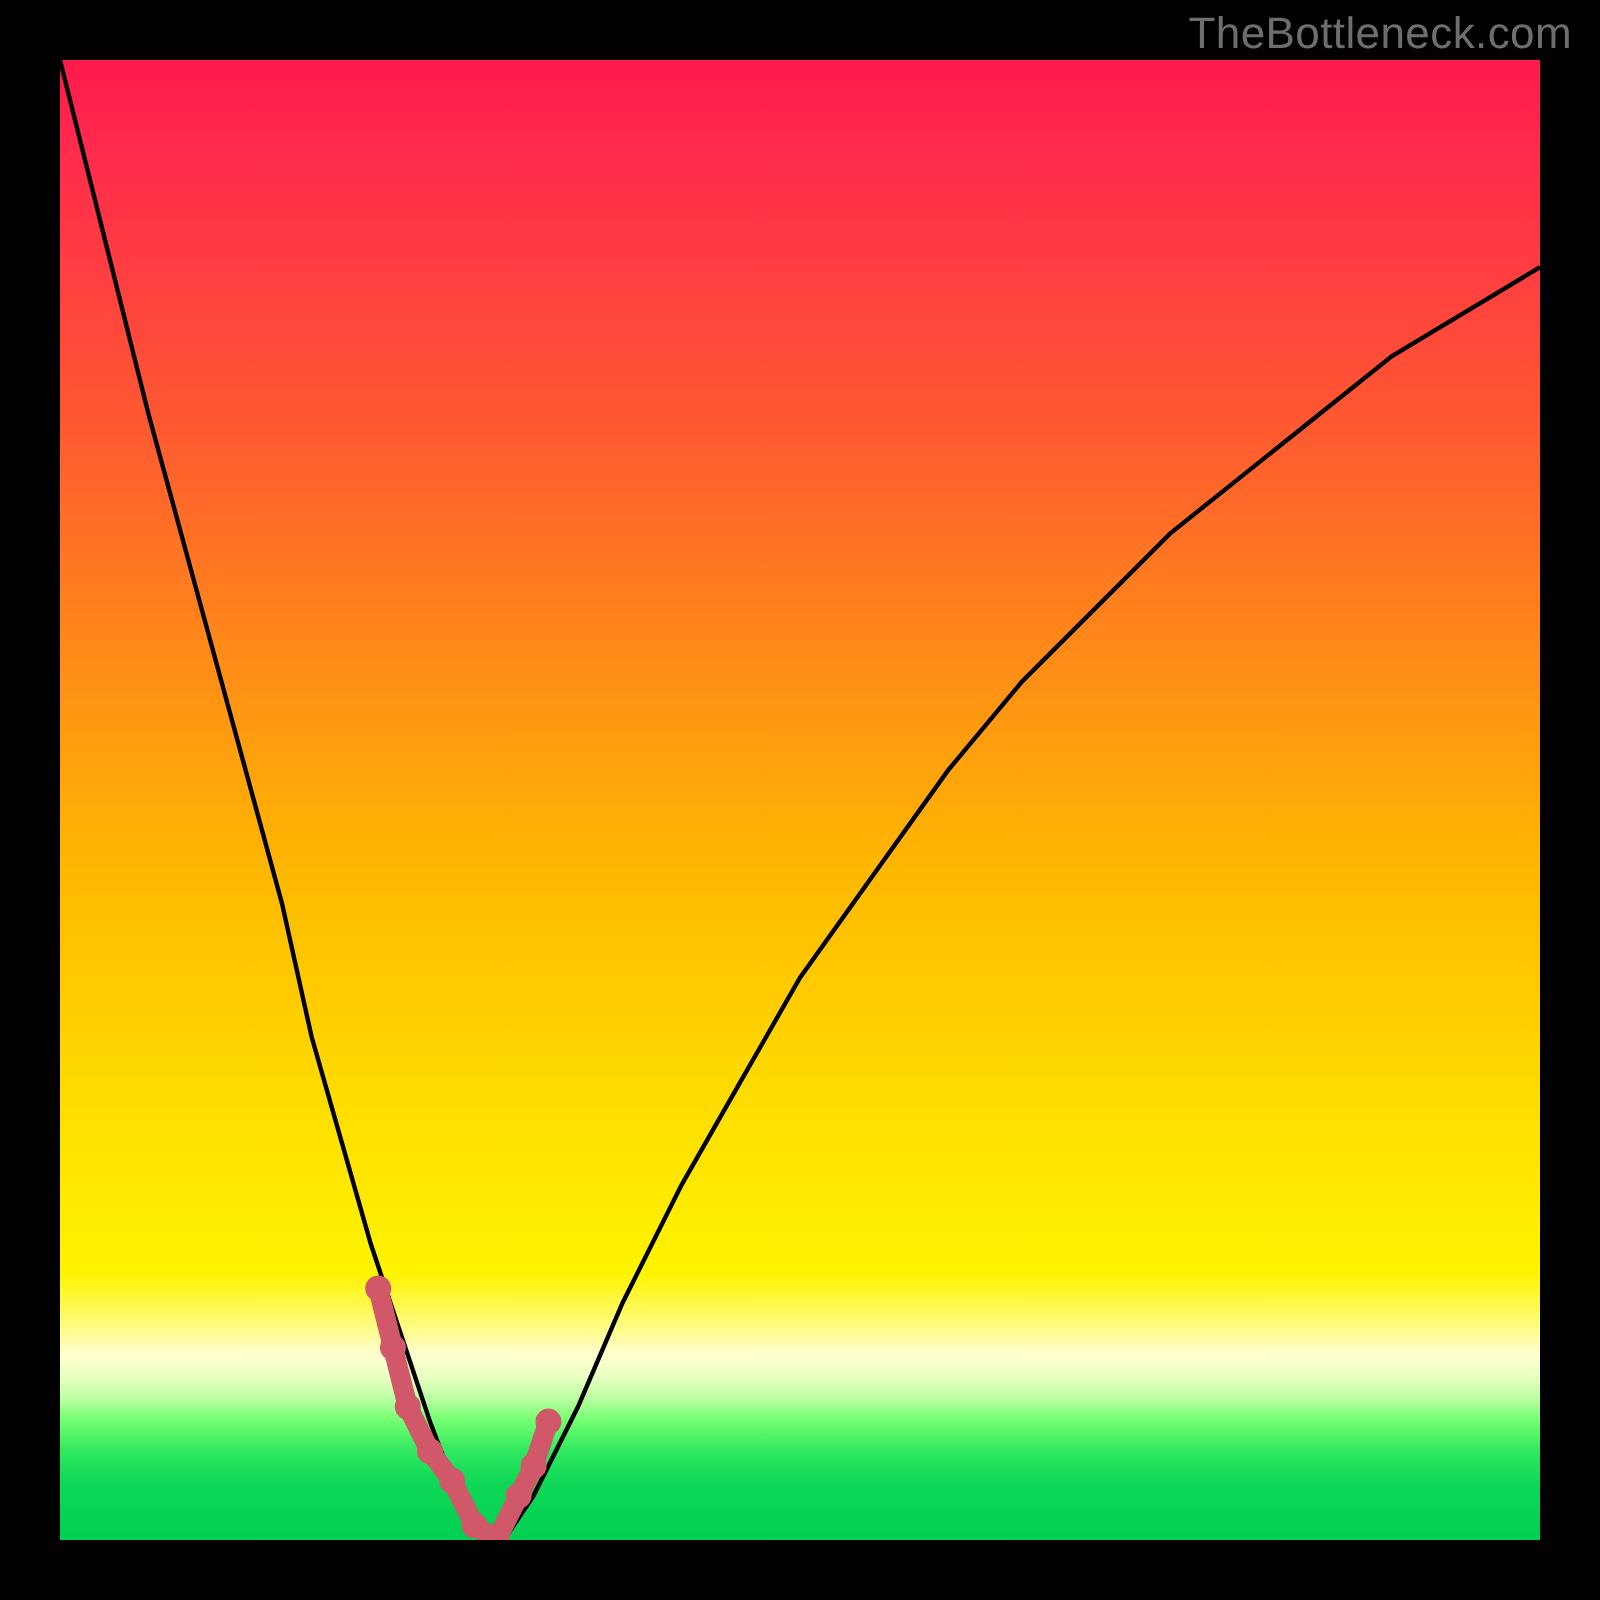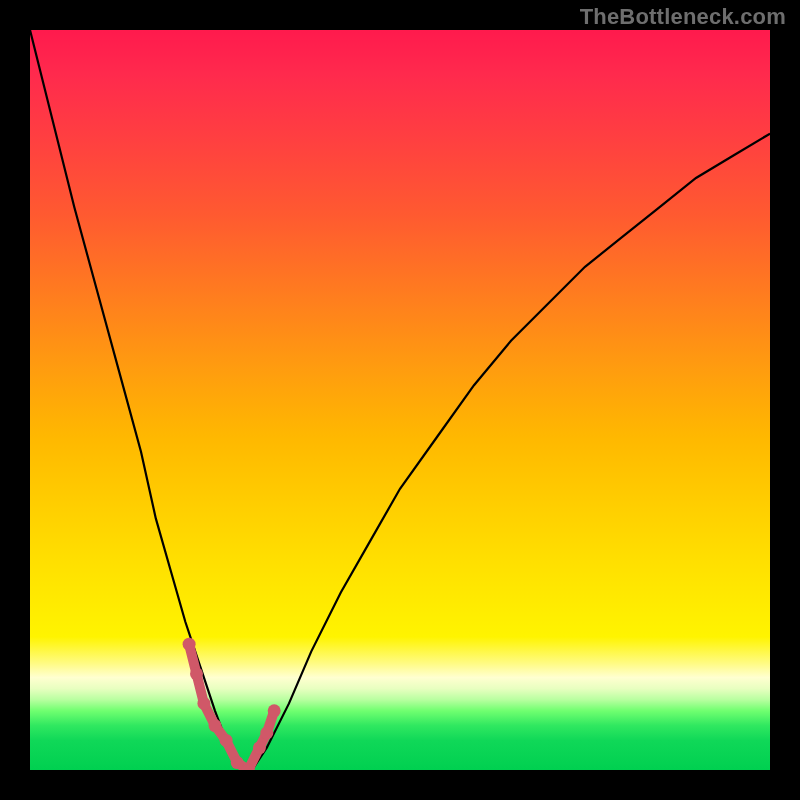--- a/index.html
+++ b/index.html
@@ -50,21 +50,21 @@
       #10d858 96%,
       #00d050 100%
     );
   }
   .watermark {
     position: absolute;
     top: 4px;
     right: 14px;
     color: #6e6e6e;
     font-size: 22px;
-    font-weight: 700;
+    font-weight: 400;
     letter-spacing: 0.2px;
     user-select: none;
   }
   svg.curve {
     position: absolute;
     inset: 0;
   }
 </style>
 </head>
 <body>

